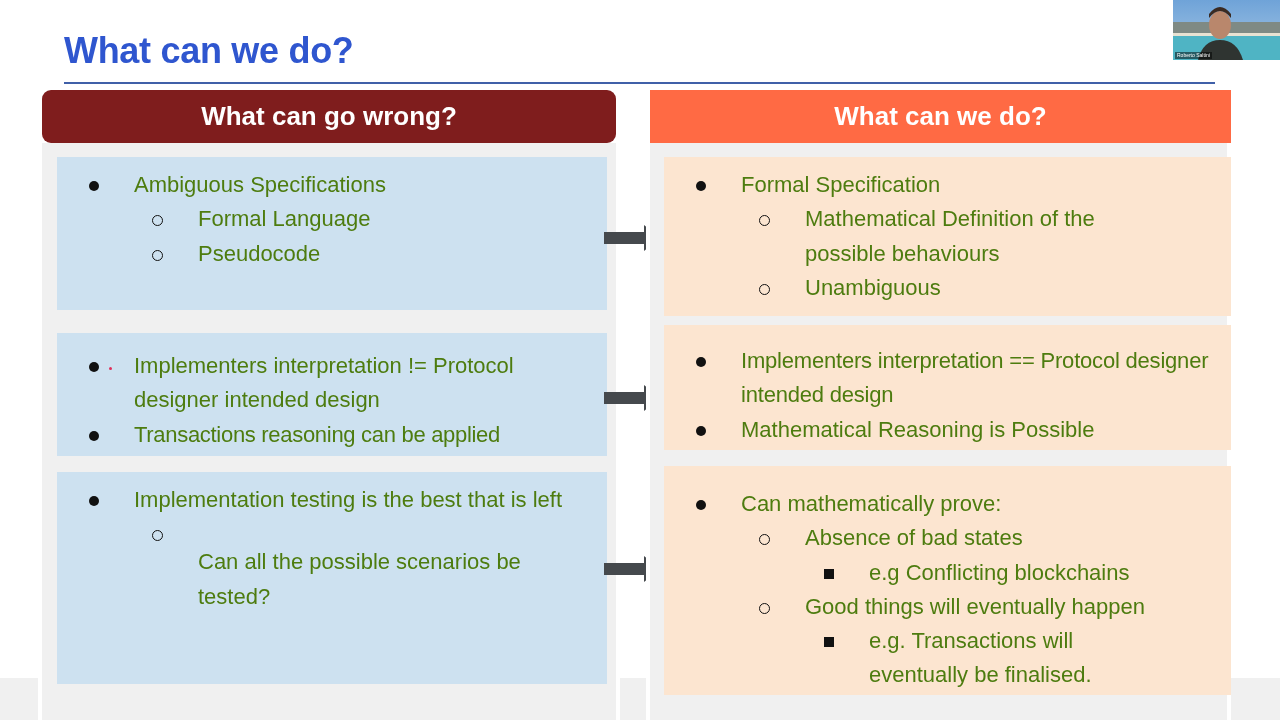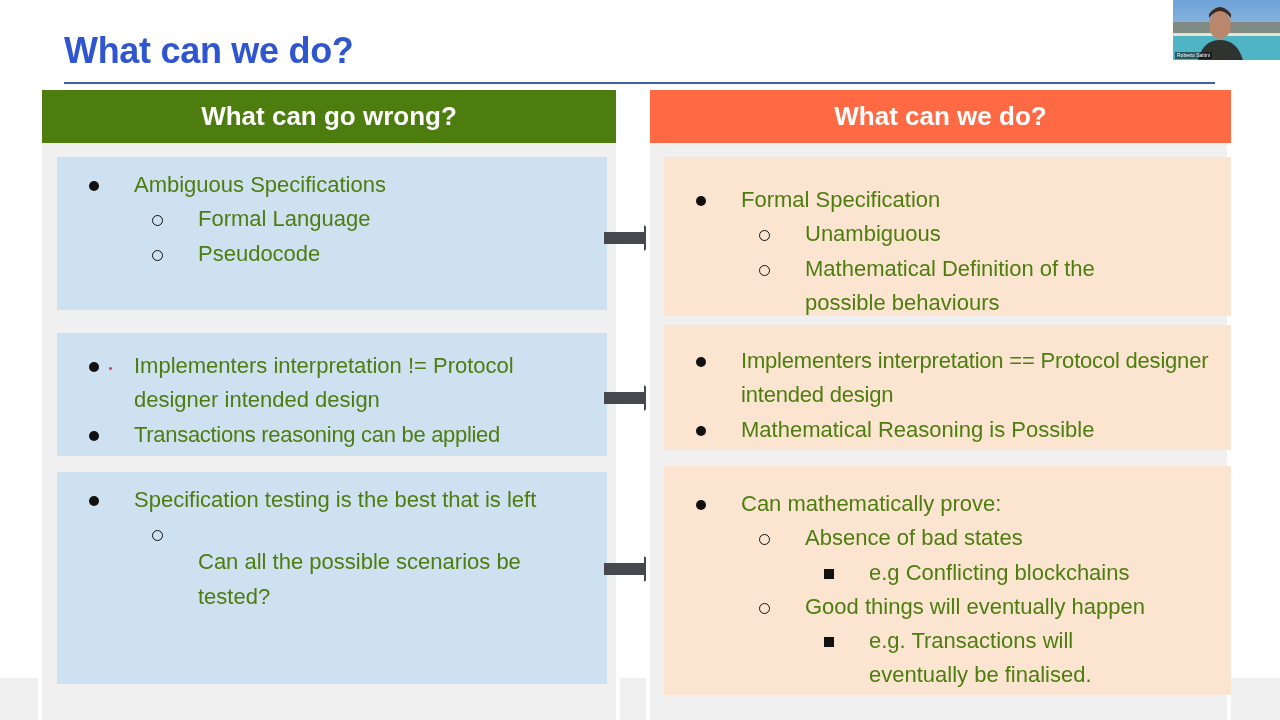--- a/index.html
+++ b/index.html
@@ -9,21 +9,21 @@
   .bottom-band { position: absolute; left: 0; top: 678px; width: 1280px; height: 42px; background: #f0f0f0; }
 
   .slide-title { position: absolute; left: 64px; top: 30px; font-size: 36px; font-weight: bold; color: #2f56cf; letter-spacing: -0.3px; }
   .title-rule { position: absolute; left: 64px; top: 82px; width: 1151px; height: 2px; background: #4060a8; }
 
   .column { position: absolute; top: 90px; }
   .col-left { left: 42px; width: 574px; }
   .col-right { left: 650px; width: 581px; }
 
   .col-header { height: 53px; display: flex; align-items: center; justify-content: center; color: #ffffff; font-weight: bold; font-size: 26px; }
-  .col-left .col-header { background: #4d7c0f; }
+  .col-left .col-header { background: #7f1d1d; border-radius: 9px; }
   .col-right .col-header { background: #ff6a44; }
 
   .col-body { position: relative; background: #f0f0f0; border: 4px solid #ffffff; border-top: none; }
   .col-left .col-body { height: 622px; margin-left: -4px; width: 582px; }
   .col-right .col-body { height: 612px; margin-left: -4px; width: 585px; }
 
   .box { position: absolute; font-weight: normal; font-size: 22px; color: #4d7c0f; line-height: 34.3px; }
   .col-left .box { background: #cde1f0; left: 15px; width: 550px; }
   .col-right .box { background: #fce5d0; left: 14px; width: 567px; }
 
@@ -92,21 +92,21 @@
           </span>
         <span style="white-space:nowrap; letter-spacing:-0.3px;">Transactions reasoning can be applied</span>
       </div>
     </div>
 
     <div class="box" style="top:329px; height:212px; padding-top:11px;">
       <div class="l1">
         <span class="bullet">
             <span class="dot"></span>
           </span>
-        <span style="display:inline-block; width:465px;">Specification testing is the best that is left</span>
+        <span style="display:inline-block; width:465px;">Implementation testing is the best that is left</span>
       </div>
       <div class="l2">
         <span class="bullet">
             <span class="ring"></span>
           </span>
         <span style="display:inline-block; width:400px;margin-top:28px;">Can all the possible scenarios be tested?</span>
       </div>
     </div>
   </div>
 </div>
@@ -123,38 +123,38 @@
 </svg>
 <svg class="arrow" style="left:604px; top:556px;" viewBox="0 0 56 26">
   <rect x="0" y="7" width="40" height="12" fill="#45494d"></rect>
   <polygon points="40,0 56,13 40,26" fill="#45494d"></polygon>
 </svg>
 
 <div class="column col-right">
   <div class="col-header">What can we do?</div>
   <div class="col-body">
 
-    <div class="box" style="top:14px; height:159px; padding-top:26px;">
+    <div class="box" style="top:14px; height:159px; padding-top:11px;">
       <div class="l1">
         <span class="bullet">
             <span class="dot"></span>
           </span>
         <span>Formal Specification</span>
       </div>
       <div class="l2">
         <span class="bullet">
             <span class="ring"></span>
           </span>
+        <span style="display:inline-block; width:370px;">Mathematical Definition of the possible behaviours</span>
+      </div>
+      <div class="l2">
+        <span class="bullet">
+            <span class="ring"></span>
+          </span>
         <span>Unambiguous</span>
-      </div>
-      <div class="l2">
-        <span class="bullet">
-            <span class="ring"></span>
-          </span>
-        <span style="display:inline-block; width:370px;">Mathematical Definition of the possible behaviours</span>
       </div>
     </div>
 
     <div class="box" style="top:182px; height:125px; padding-top:19px;">
       <div class="l1">
         <span class="bullet">
             <span class="dot"></span>
           </span>
         <span style="display:inline-block; width:480px; letter-spacing:-0.2px;">Implementers interpretation == Protocol designer intended design</span>
       </div>

